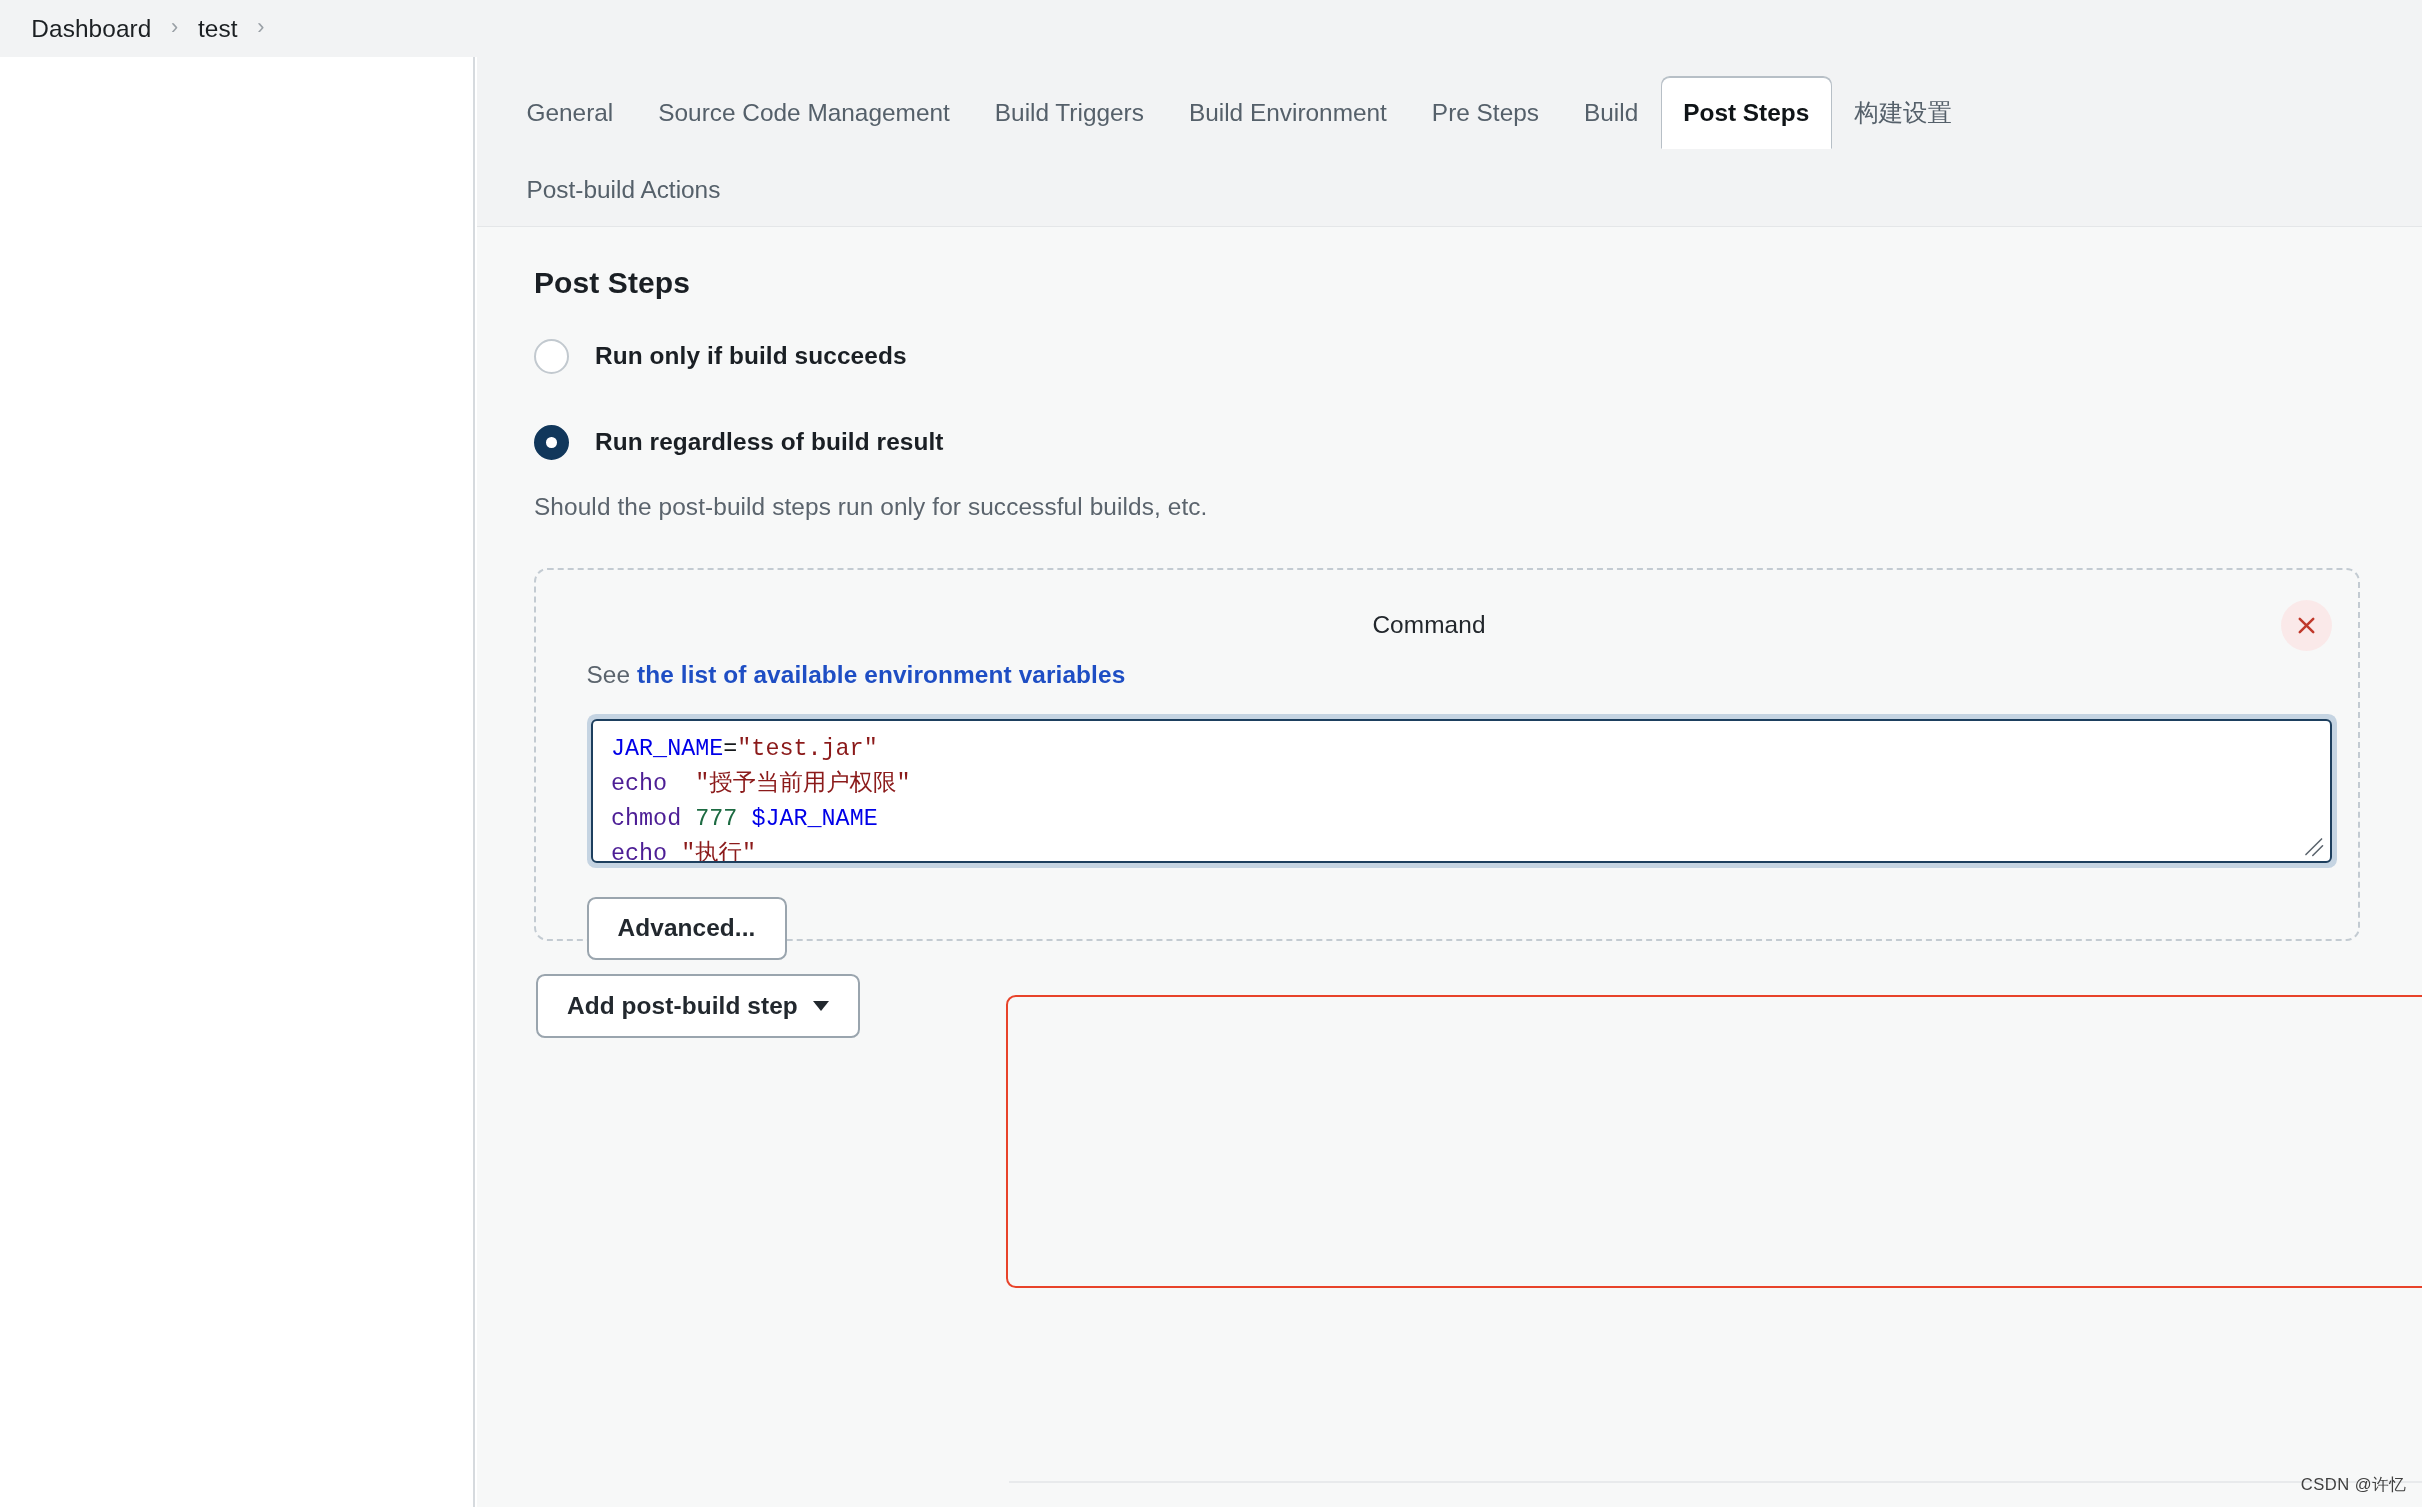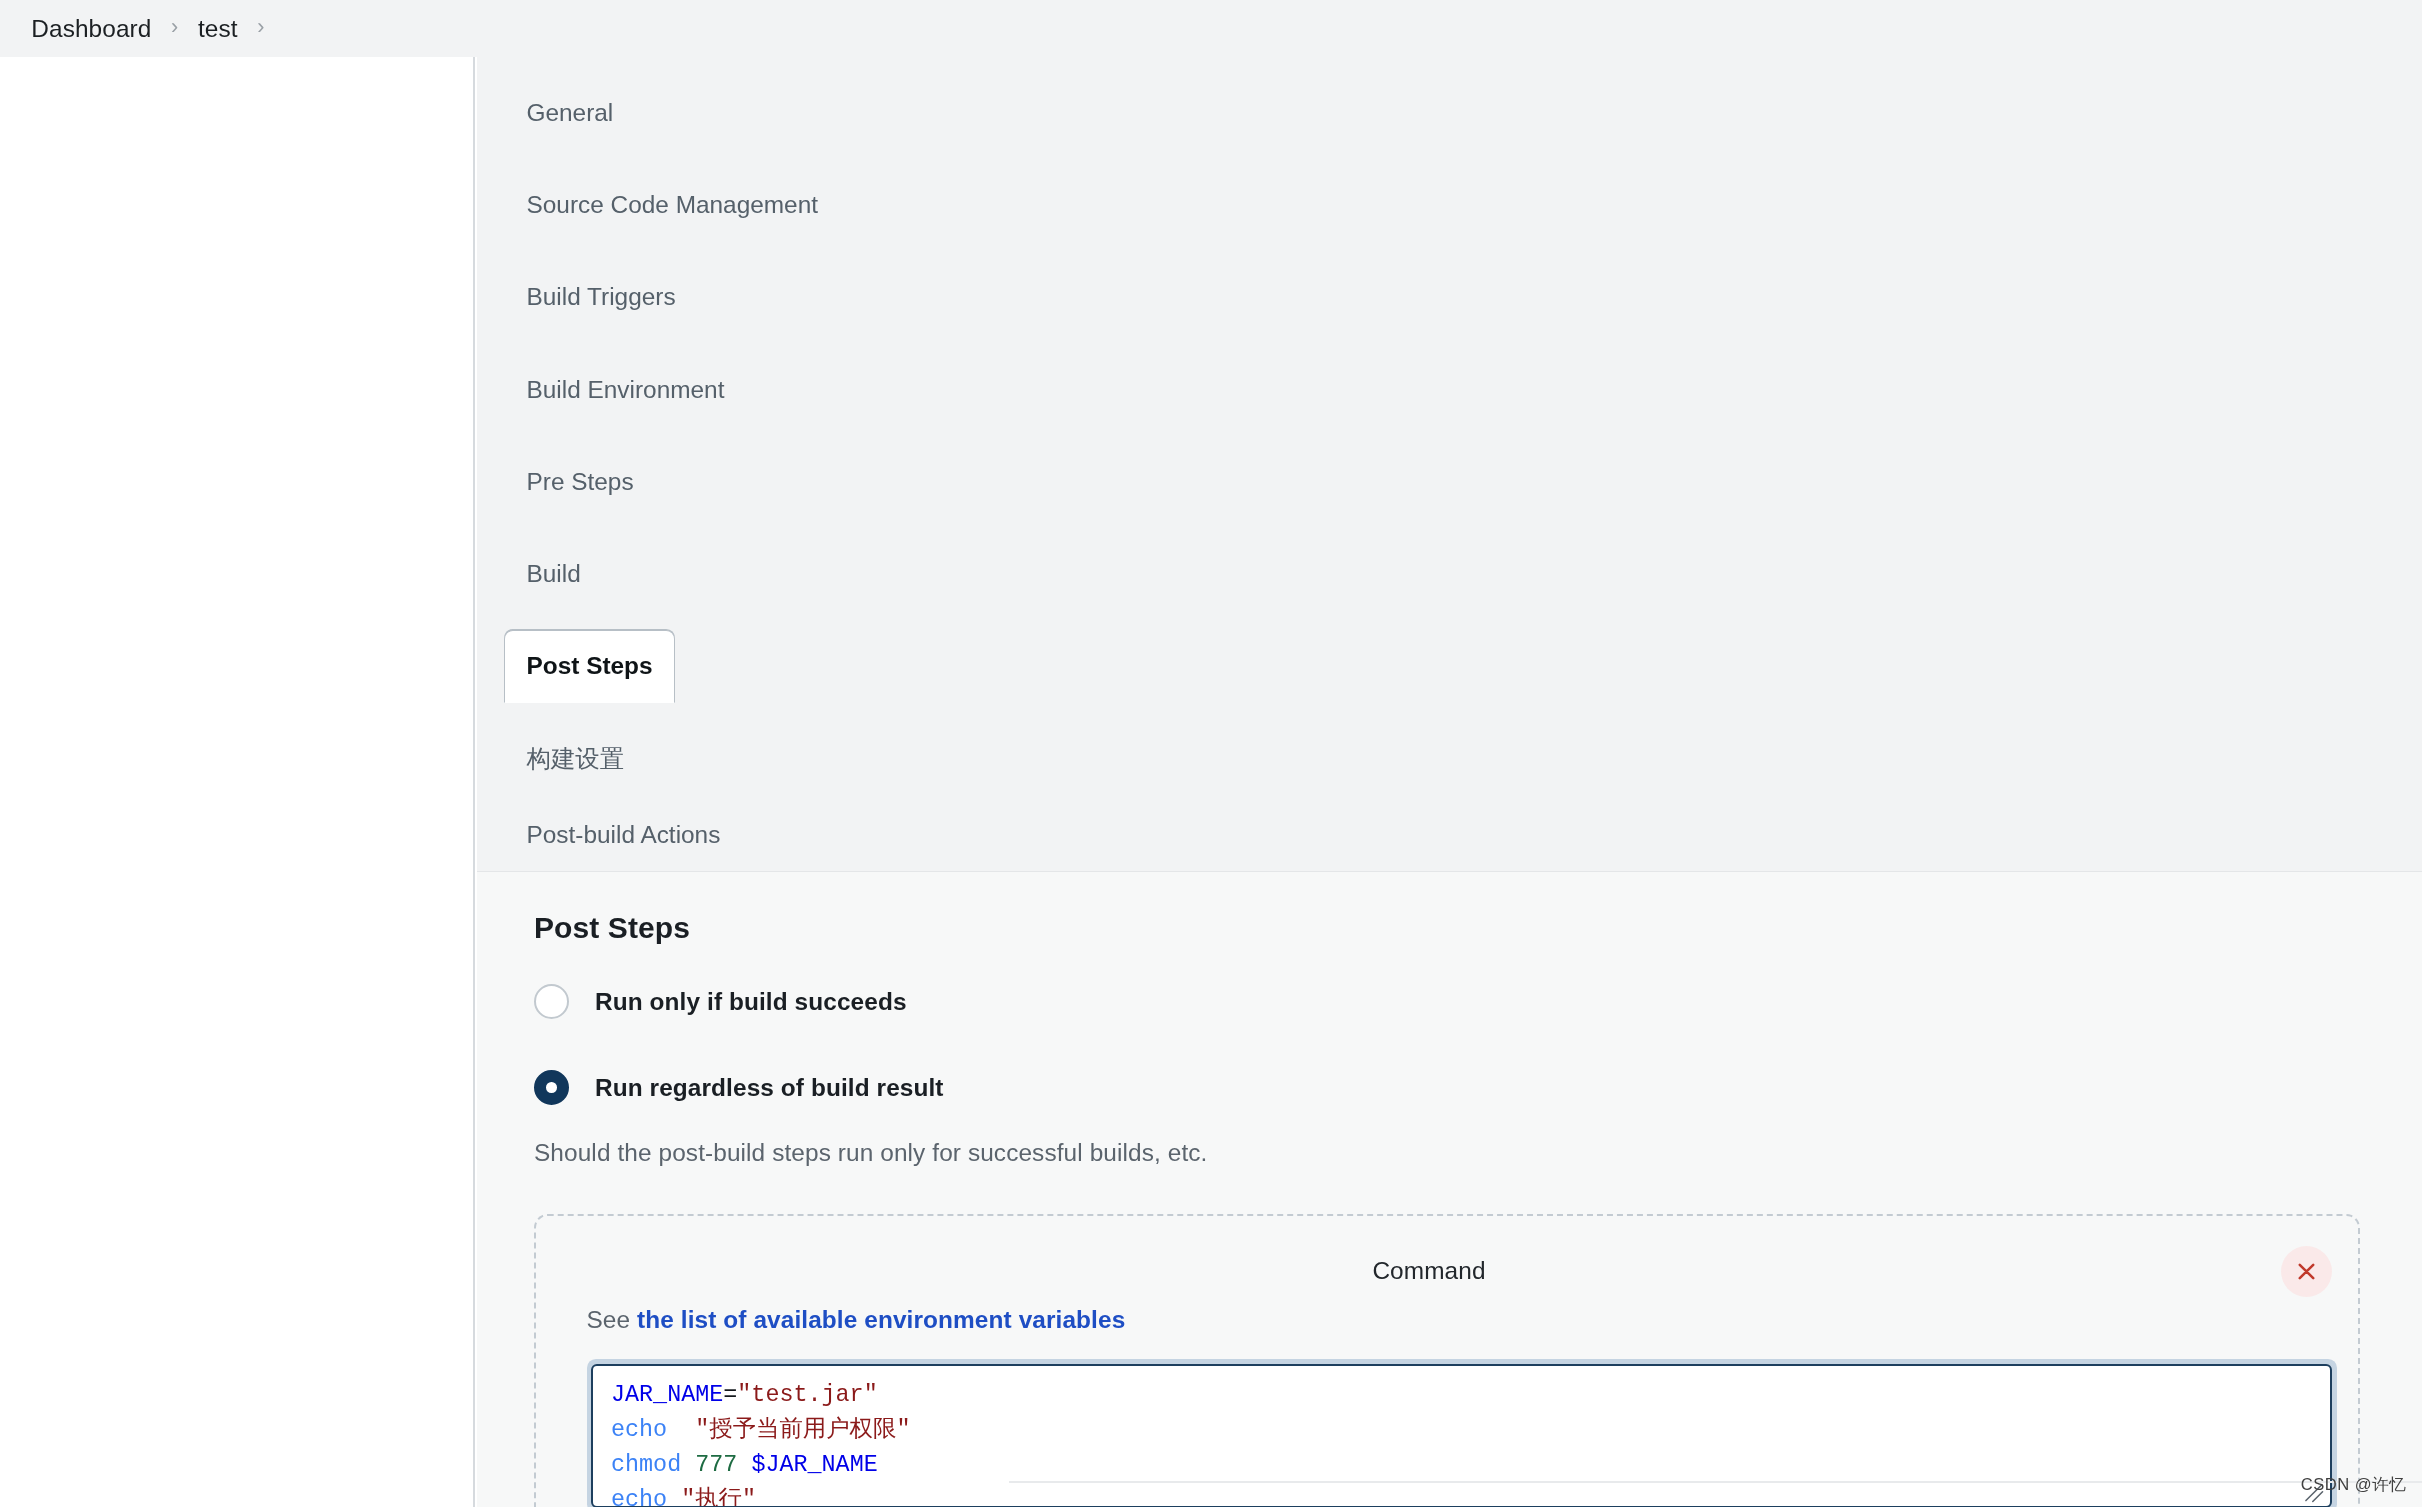--- a/index.html
+++ b/index.html
@@ -69,21 +69,20 @@
     position: relative;
     width: 100%;
     background: #f2f3f4;
     padding: 0 0 0 27px;
     min-height: 157px;
     display: flex;
     flex-wrap: wrap;
     align-items: flex-start;
     align-content: flex-start;
     border-bottom: 1px solid #e4e6e8;
-    flex-direction: column;
   }
   .tab {
     font-size: 24.4px;
     color: #55606a;
     padding: 19.5px 21.5px;
     margin-top: 19.5px;
     white-space: nowrap;
     line-height: 1.3;
     border: 1px solid transparent;
     border-radius: 8.8px 8.8px 0 0;
@@ -279,21 +278,21 @@
   .resize-grip {
     position: absolute;
     right: 11.7px;
     bottom: 9.8px;
     width: 21.5px; height: 21.5px;
     pointer-events: none;
   }
   .tok-var    { color: #0000e8; }
   .tok-op     { color: #14181c; }
   .tok-str    { color: #8b1a1a; }
-  .tok-cmd    { color: #3b82f6; }
+  .tok-cmd    { color: #4c1d95; }
   .tok-num    { color: #1d6b42; }
   .tok-plain  { color: #14181c; }
 
   
   .btn {
     background: #ffffff;
     border: 2px solid #9aa5ae;
     border-radius: 8.8px;
     font-family: "Liberation Sans", sans-serif;
     font-size: 24.4px;

